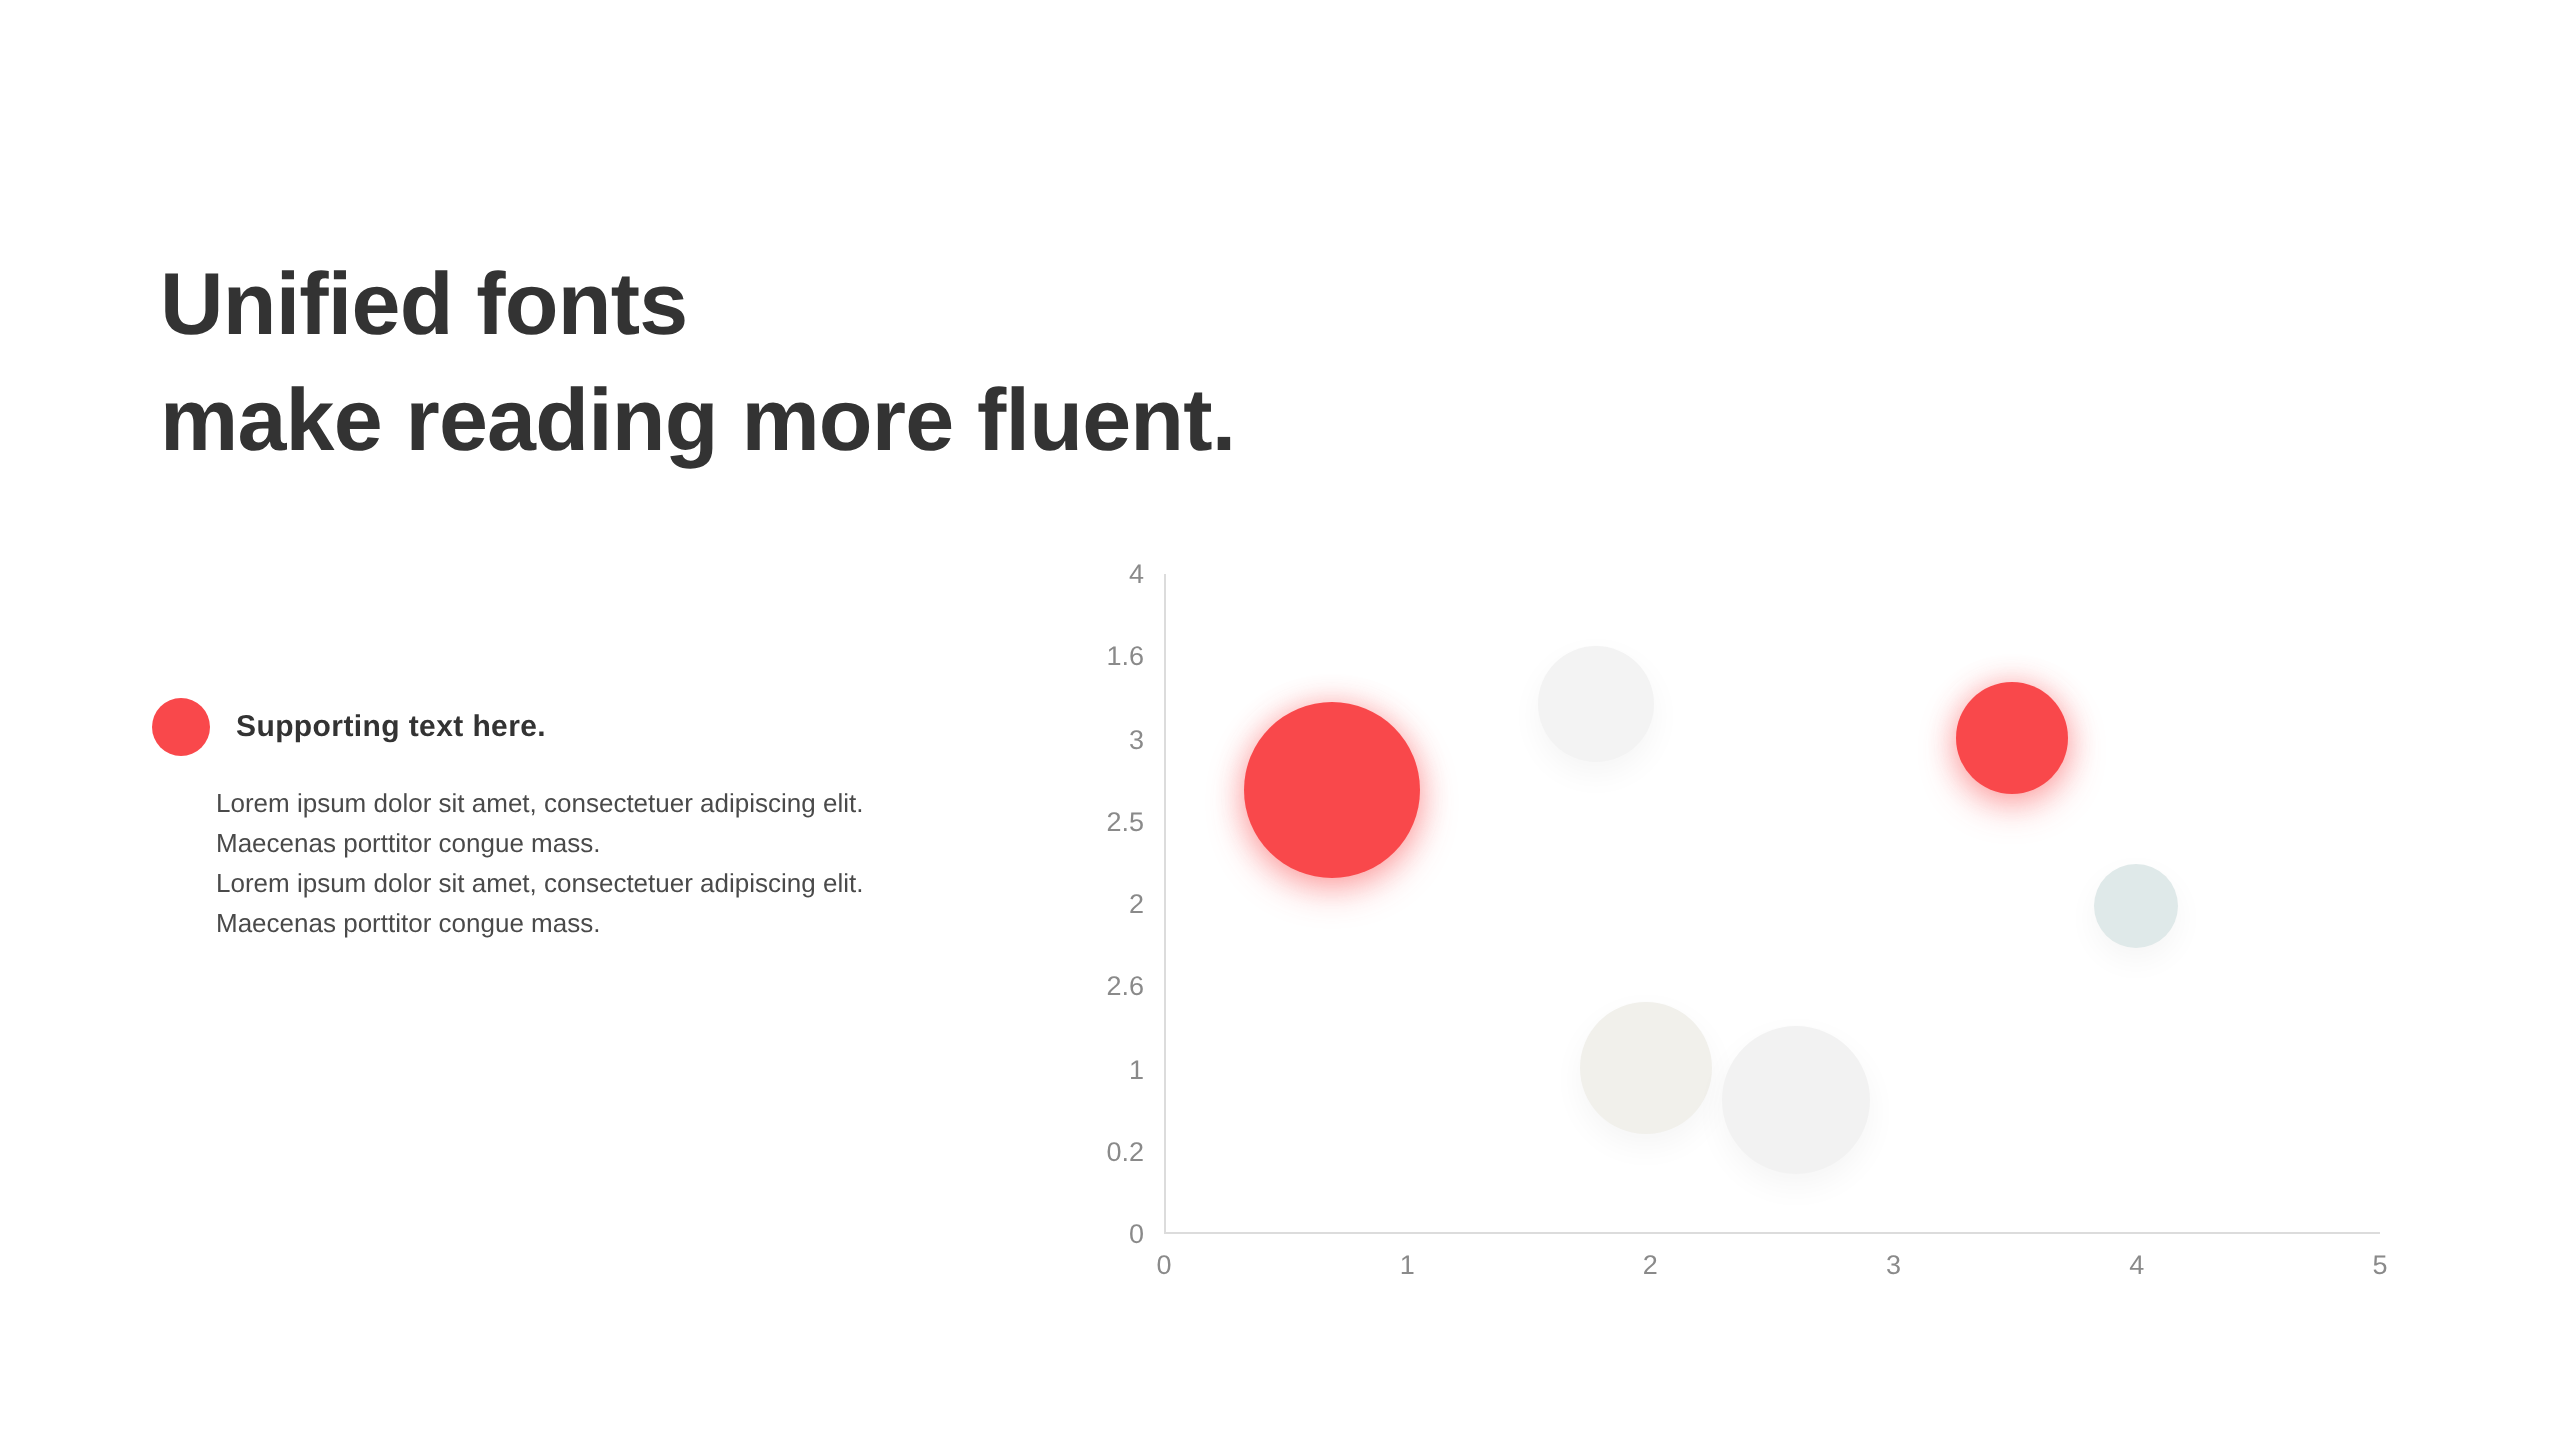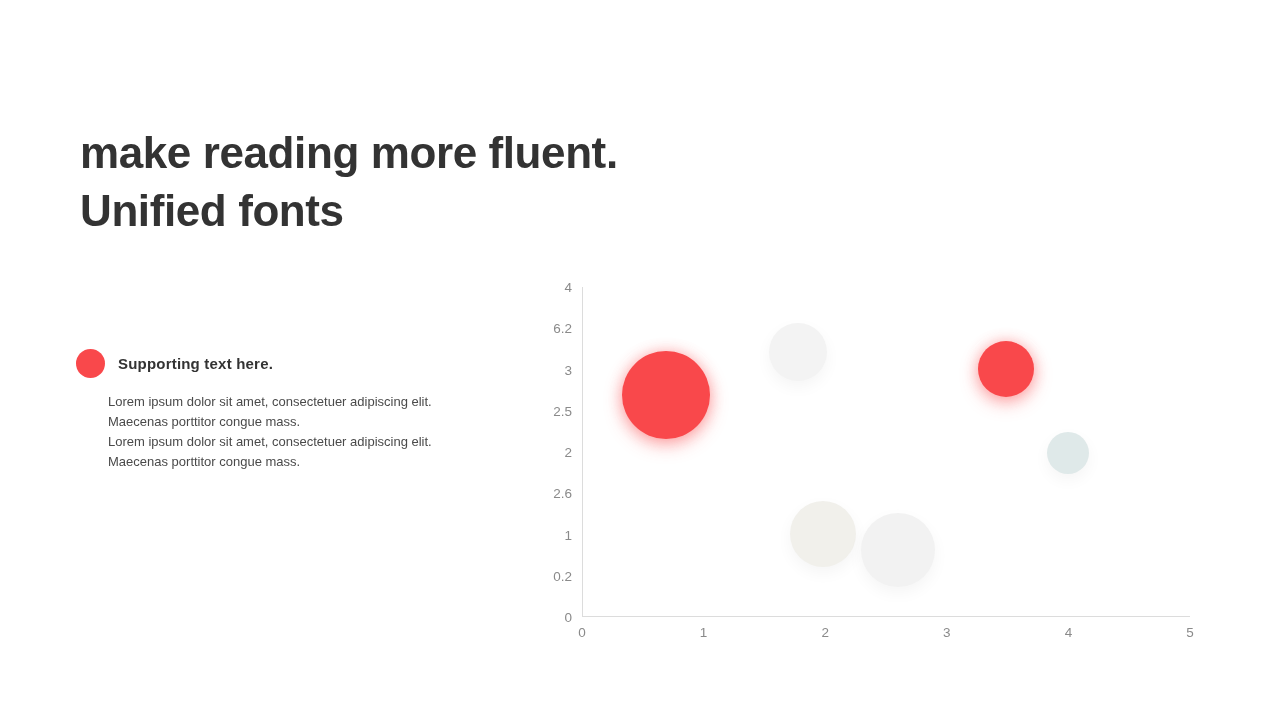--- a/index.html
+++ b/index.html
@@ -127,22 +127,22 @@
     border-radius: 50%;
     transform: translate(-50%, -50%);
   }
 </style>
 </head>
 <body>
 
 <div class="slide">
 
   <div class="headline">
+    <span class="headline-line">Unified fonts</span>
     <span class="headline-line">make reading more fluent.</span>
-    <span class="headline-line">Unified fonts</span>
   </div>
 
   <div class="support-block">
     <div class="support-head">
       <span class="bullet-dot"></span>
       <span class="support-title">Supporting text here.</span>
     </div>
     <div class="support-body">
       <p>Lorem ipsum dolor sit amet, consectetuer adipiscing elit. Maecenas porttitor congue mass.</p>
       <p>Lorem ipsum dolor sit amet, consectetuer adipiscing elit. Maecenas porttitor congue mass.</p>
@@ -153,21 +153,21 @@
     <div class="plot-area" id="plot-area">
       <div class="axis-line-y"></div>
       <div class="axis-line-x"></div>
     <div class="ytick" style="top: 330px;">0</div>
         <div class="ytick" style="top: 288.75px;">0.2</div>
         <div class="ytick" style="top: 247.5px;">1</div>
         <div class="ytick" style="top: 206.25px;">2.6</div>
         <div class="ytick" style="top: 165px;">2</div>
         <div class="ytick" style="top: 123.75px; margin-left: 40px;">2.5</div>
         <div class="ytick" style="top: 82.5px;">3</div>
-        <div class="ytick" style="top: 41.25px;">6.2</div>
+        <div class="ytick" style="top: 41.25px;">1.6</div>
         <div class="ytick" style="top: 0px;">4</div>
         <div class="xtick" style="left: 0px;">0</div>
         <div class="xtick" style="left: 121.6px;">1</div>
         <div class="xtick" style="left: 243.2px;">2</div>
         <div class="xtick" style="left: 364.8px;">3</div>
         <div class="xtick" style="left: 486.4px;">4</div>
         <div class="xtick" style="left: 608px;">5</div>
         <div class="bubble" style="left: 83.904px; top: 108.075px; width: 88px; height: 88px; background: rgb(249, 72, 75); box-shadow: rgba(249, 72, 75, 0.4) 0px 6px 18px, rgba(249, 72, 75, 0.3) 0px 0px 14px;"></div>
         <div class="bubble" style="left: 216.448px; top: 65.175px; width: 58px; height: 58px; background: rgb(243, 243, 243); box-shadow: rgba(0, 0, 0, 0.043) 0px 6px 16px;"></div>
         <div class="bubble" style="left: 424.384px; top: 81.675px; width: 56px; height: 56px; background: rgb(249, 72, 75); box-shadow: rgba(249, 72, 75, 0.4) 0px 6px 18px, rgba(249, 72, 75, 0.3) 0px 0px 14px;"></div>

